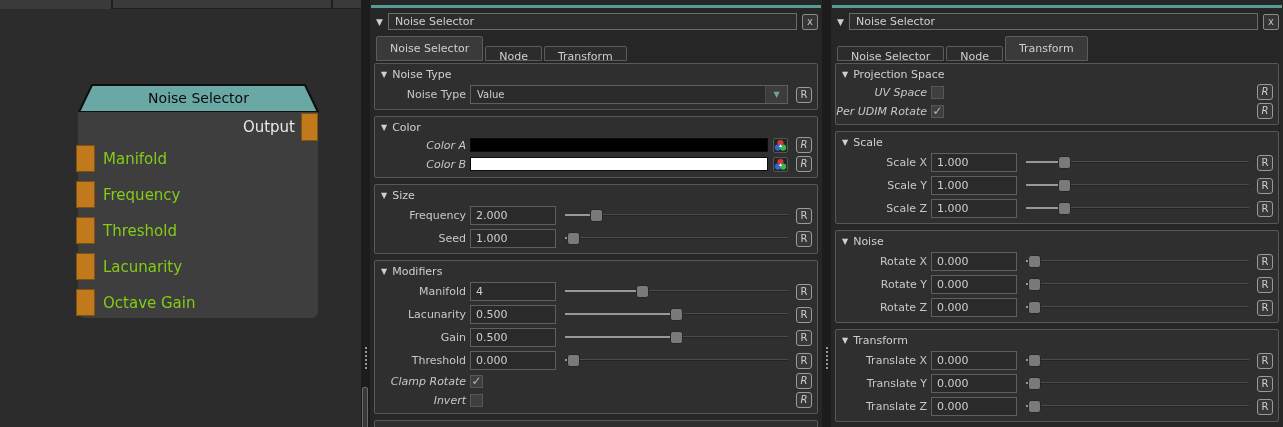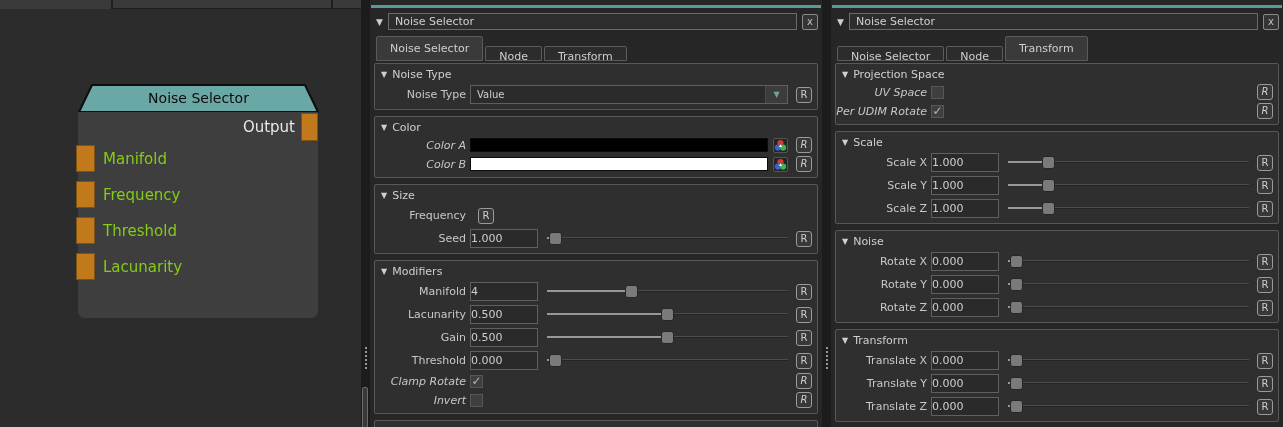--- a/index.html
+++ b/index.html
@@ -54,22 +54,22 @@
            background:#2f2f2f; padding:3px 5px 5px 0; }
   .group.partial { height:14px; }
   .ghead { display:flex; align-items:center; height:14px; margin:0 0 2px 6px; font-size:11px; color:#cfcfcf; }
   .ghead .tri { font-size:8px; margin-right:5px; color:#cfcfcf; }
   .row { display:flex; align-items:center; margin-top:4px; min-height:19px; }
   .row.tight { margin-top:3px; min-height:15px;font-style:italic; }
   .lbl { flex:none; width:95px; text-align:right; padding-right:4px; font-size:11px; color:#c8c8c8; white-space:nowrap; }
   .ctrl { flex:1; display:flex; align-items:center; min-width:0; }
   .rbtn { flex:none; width:16px; height:16px; margin-left:8px; border:1px solid #9a9a9a; border-radius:3px;
           background:#383838; color:#cdcdcd; font-size:10px; text-align:center; line-height:14px; }
-  .inputbox { flex:none; width:68px; height:19px; border:1px solid #5f5f5f; background:#2a2a2a;
-              font-size:11px; line-height:17px; color:#cfcfcf; }
+  .inputbox { flex:none; width:86px; height:19px; border:1px solid #5f5f5f; background:#2a2a2a;
+              font-size:11px; line-height:17px; padding-left:5px; color:#cfcfcf; }
   .sliderwrap { flex:1; position:relative; height:13px; margin-left:9px; }
   .track { position:absolute; left:0; right:0; top:5px; height:2px; background:#4c4c4c; border-bottom:1px solid #242424; }
   .fill { position:absolute; left:0; top:5px; height:2px; background:#989898;
           width:calc((100% - 13px) * var(--p) + 7px); }
   .handle { position:absolute; top:0; left:calc((100% - 13px) * var(--p)); width:13px; height:13px;
             background:#7a7a7a; border:1px solid #262626; border-radius:3px; }
   .dropdown { flex:1; display:flex; height:19px; border:1px solid #5f5f5f; background:#2b2b2b; }
   .dd-value { flex:1; font-size:10px; line-height:17px; padding-left:6px; color:#cfcfcf; }
   .dd-btn { flex:none; width:22px; background:#3c3c3c; border-left:1px solid #4a4a4a;
             display:flex; align-items:center; justify-content:center; color:#6fa3a0; font-size:8px; }
@@ -111,20 +111,24 @@
               <div class="in-label">Frequency</div>
             </div>
             <div class="in-row">
               <div class="in-port port"></div>
               <div class="in-label">Threshold</div>
             </div>
             <div class="in-row">
               <div class="in-port port"></div>
               <div class="in-label">Lacunarity</div>
             </div>
+            <div class="in-row">
+              <div class="in-port port"></div>
+              <div class="in-label">Octave Gain</div>
+            </div>
           </div>
       </div>
     </div>
   </div>
 
   <div class="divider" id="div1">
     <div class="splitter-dots"></div>
     <div class="scroll-thumb"></div>
   </div>
 
@@ -193,20 +197,28 @@
             <div class="rbtn">R</div>
           </div>
         </div>
         <div class="group">
           <div class="ghead">
             <span class="tri">▼</span>
             <span>Size</span>
           </div>
           <div class="row">
             <div class="lbl">Frequency</div>
+            <div class="ctrl">
+              <div class="inputbox">2.000</div>
+              <div class="sliderwrap" style="--p: 0.12;">
+                <div class="track"></div>
+                <div class="fill"></div>
+                <div class="handle"></div>
+              </div>
+            </div>
             <div class="rbtn">R</div>
           </div>
           <div class="row">
             <div class="lbl">Seed</div>
             <div class="ctrl">
               <div class="inputbox">1.000</div>
               <div class="sliderwrap" style="--p: 0.01;">
                 <div class="track"></div>
                 <div class="fill"></div>
                 <div class="handle"></div>

